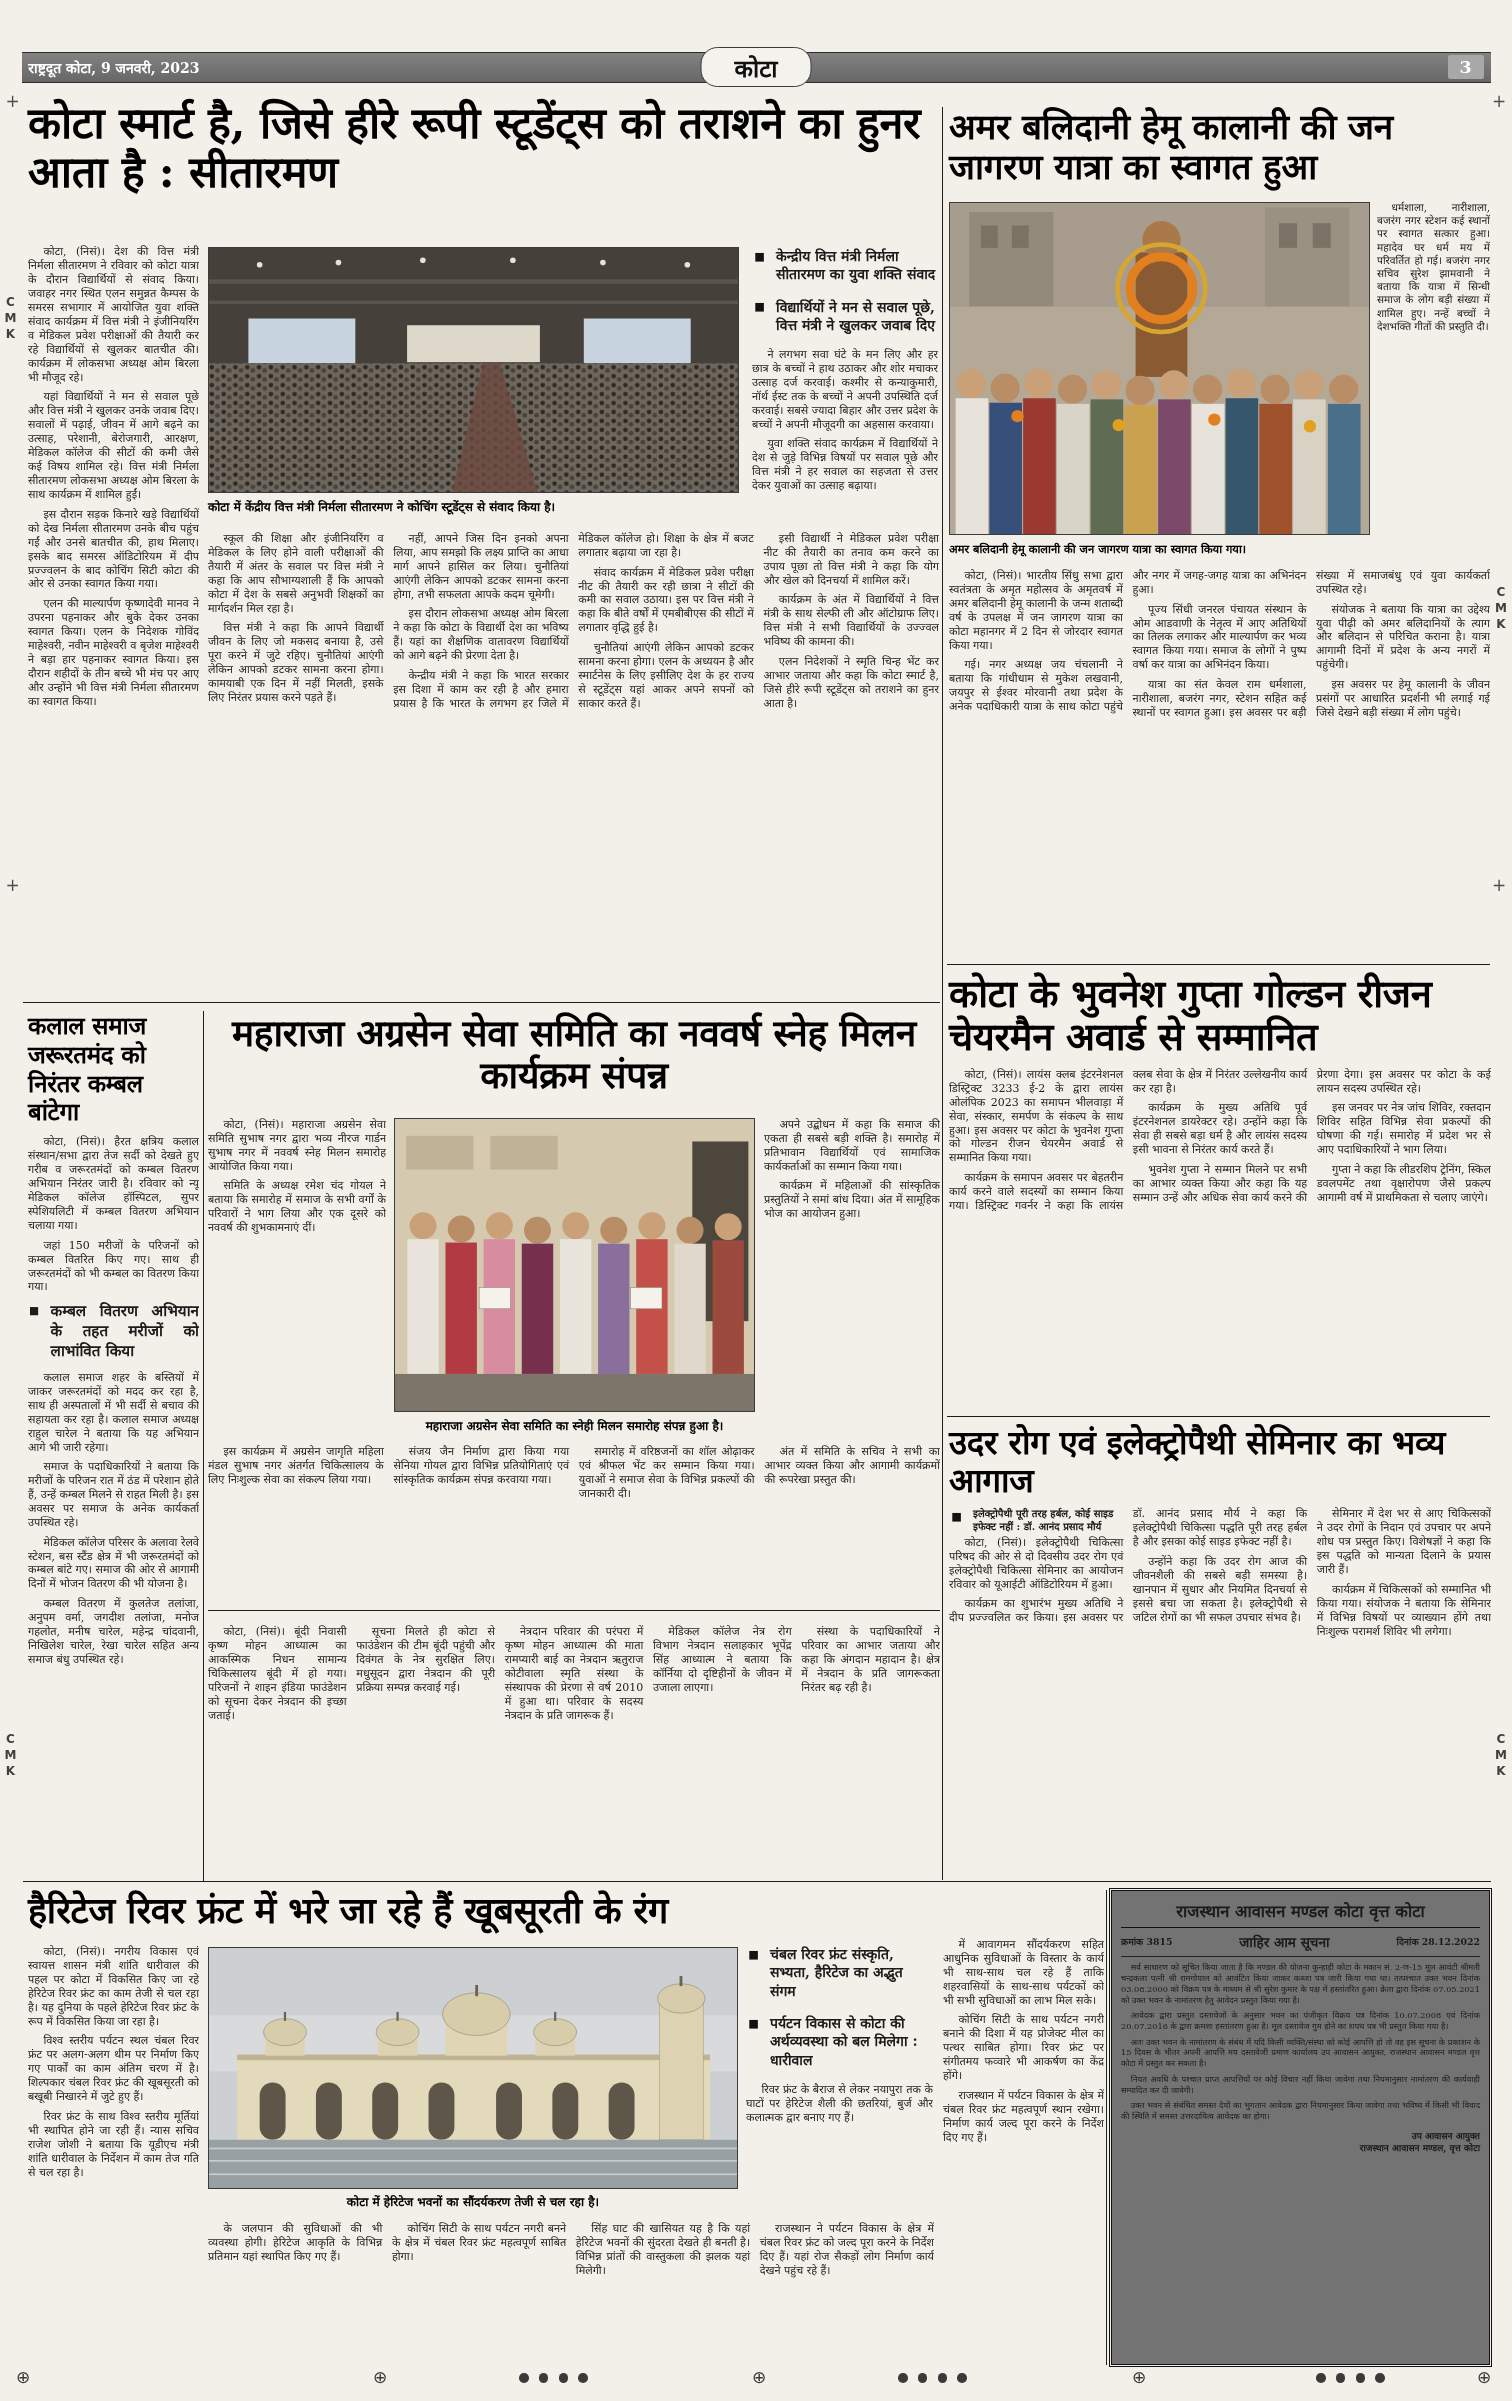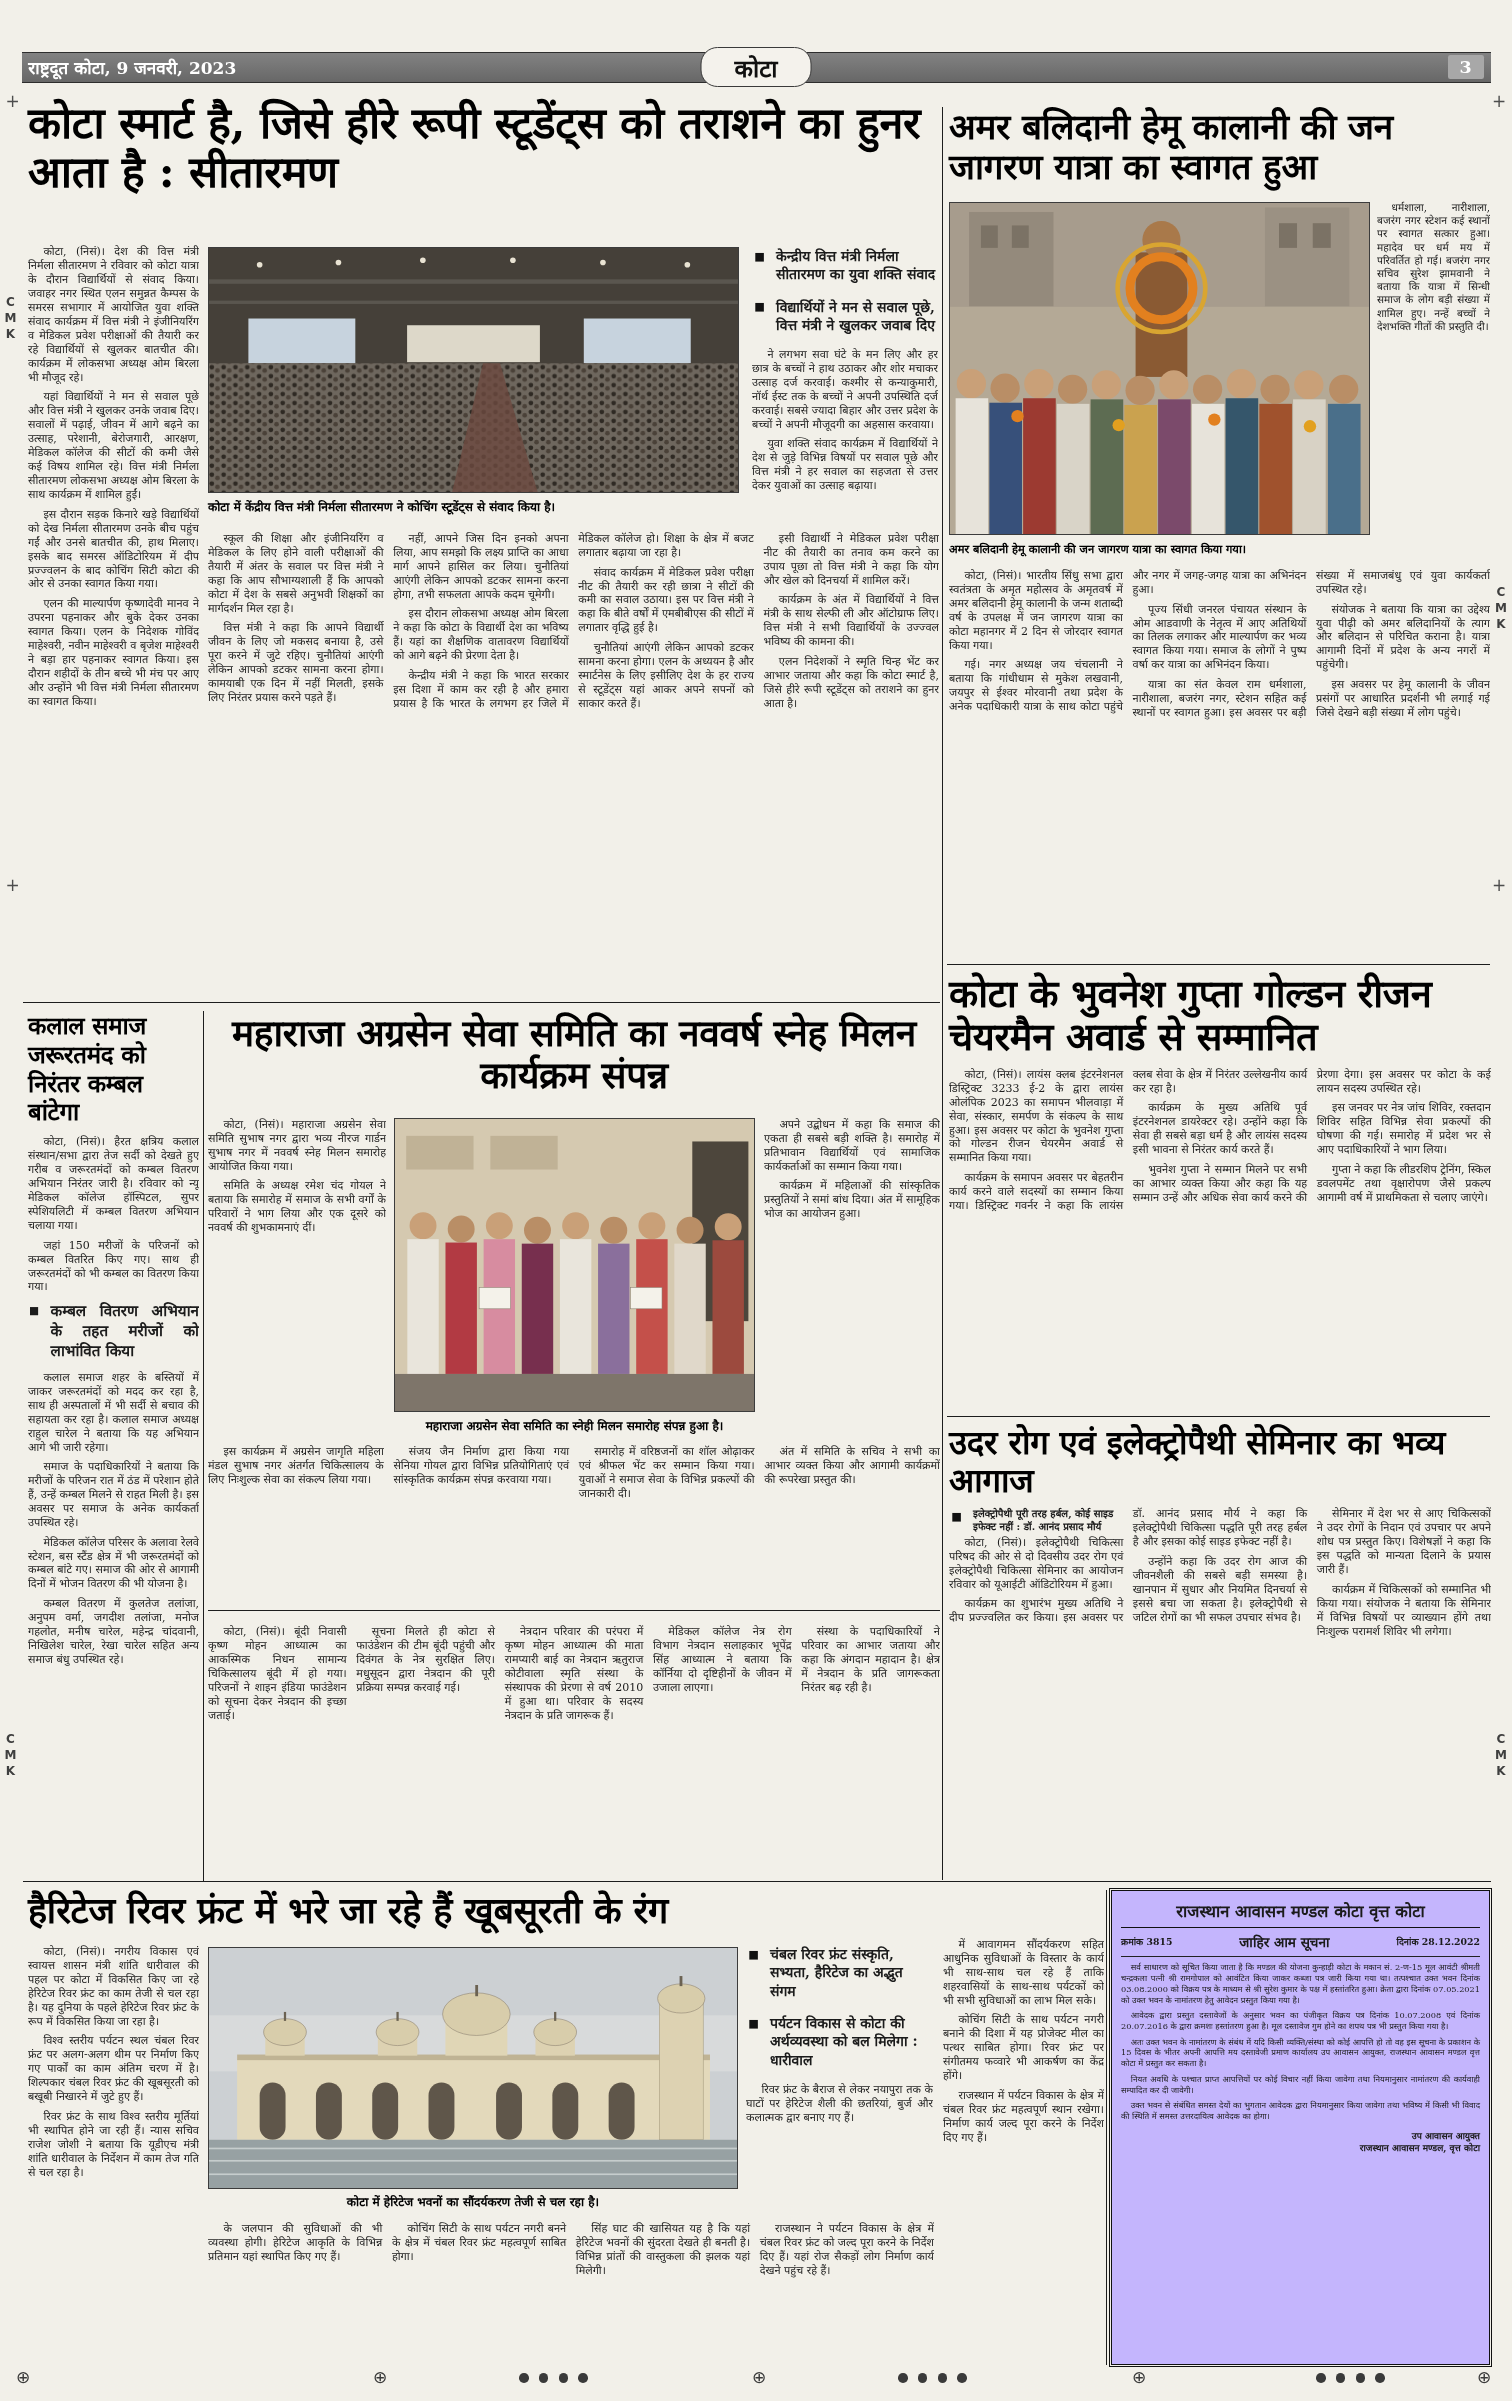--- a/index.html
+++ b/index.html
@@ -11,21 +11,21 @@
 .para{margin-bottom:5.6px;text-indent:1.4em}
 .news-bullet{font-weight:700;font-size:14px;line-height:1.32;margin:0 0 13.6px;padding-left:24px;position:relative;text-indent:0;text-align:left}
 .news-bullet::before{content:"■";position:absolute;left:2.3px;top:1.7px;font-size:11.3px;color:#111}
 .caption{font-weight:700;font-size:12px;line-height:1.3;padding-top:5.1px;color:#000}
 .photo{position:absolute;border:0.6px solid #3c3c3c;background:#cfcac0;overflow:hidden}
 .photo svg{display:block;width:100%;height:100%}
 .cols{column-gap:9.6px}
 
 
 #masthead{position:absolute;left:21.5px;top:52px;width:1469px;height:30.5px;background:linear-gradient(#828282,#676767);display:flex;align-items:center;justify-content:space-between;padding:0 6.8px;border-top:1.1px solid #2d2d2d;border-bottom:1.1px solid #2d2d2d}
-#masthead-left{color:#fff;font-size:17px;font-weight:700}
+#masthead-left{color:#fff;font-size:14px;font-weight:700}
 #masthead-pill{position:absolute;left:50%;transform:translateX(-50%);background:#f4f2ec;border-radius:17px;padding:2.3px 33px;font-size:24px;font-weight:700;color:#101010;border:0.6px solid #3a3a3a}
 #masthead-num{background:#a8a8a8;color:#fff;font-size:17.5px;font-weight:700;width:36px;height:24px;display:flex;align-items:center;justify-content:center;border-radius:2.3px}
 
 
 #art-a{position:absolute;left:28px;top:99px;width:910px}
 #a-headline{font-size:43px}
 #a-col1{position:absolute;left:0;top:146px;width:171px;height:751px}
 #photo-a{left:208px;top:247px;width:531px;height:246px}
 #a-caption{position:absolute;left:180px;top:396px;width:531px}
 #a-right{position:absolute;left:724px;top:148px;width:186px;height:340px;overflow:hidden}
@@ -76,21 +76,21 @@
 #art-h{position:absolute;left:28px;top:1890px;width:1076px}
 #h-headline{font-size:36px}
 #h-col1{position:absolute;left:0;top:55px;width:171px;height:419px}
 #photo-h{left:208px;top:1947px;width:530px;height:242px}
 #h-caption{position:absolute;left:180px;top:300px;width:530px;text-align:center}
 #h-right{position:absolute;left:718px;top:55px;width:187px;height:271px;overflow:hidden}
 #h-far{position:absolute;left:915px;top:48px;width:161px;height:419px}
 #h-bottom{position:absolute;left:180px;top:332px;width:726px;height:142px;column-count:4}
 
 
-#notice{position:absolute;left:1111px;top:1890px;width:379px;height:475px;border:1.7px solid #111;outline:0.6px solid #111;outline-offset:1.1px;background:#c4b5fd;padding:8px 9px;overflow:hidden}
+#notice{position:absolute;left:1111px;top:1890px;width:379px;height:475px;border:1.7px solid #111;outline:0.6px solid #111;outline-offset:1.1px;background:#737373;padding:8px 9px;overflow:hidden}
 #notice-title{font-size:16.4px;font-weight:700;text-align:center;border-bottom:1.1px solid #111;padding-bottom:4.5px}
 #notice-meta{display:flex;justify-content:space-between;align-items:center;font-size:9.3px;font-weight:700;padding:4.5px 0;border-bottom:0.6px solid #222;margin-bottom:5.6px}
 #notice-heading{font-size:13.6px}
 #notice-body{font-size:8.2px;line-height:1.33;text-align:justify}
 #notice-body .para{margin-bottom:4.5px;text-indent:1.2em}
 #notice-sign{margin-top:8px;text-align:right;font-weight:700;font-size:9px;line-height:1.4}
 
 
 .cmk{position:absolute;font-size:12px;font-weight:700;color:#3f3f3f;line-height:1.35;text-align:center;font-family:"DejaVu Sans","Liberation Sans",sans-serif}
 .cmk span{display:block}

